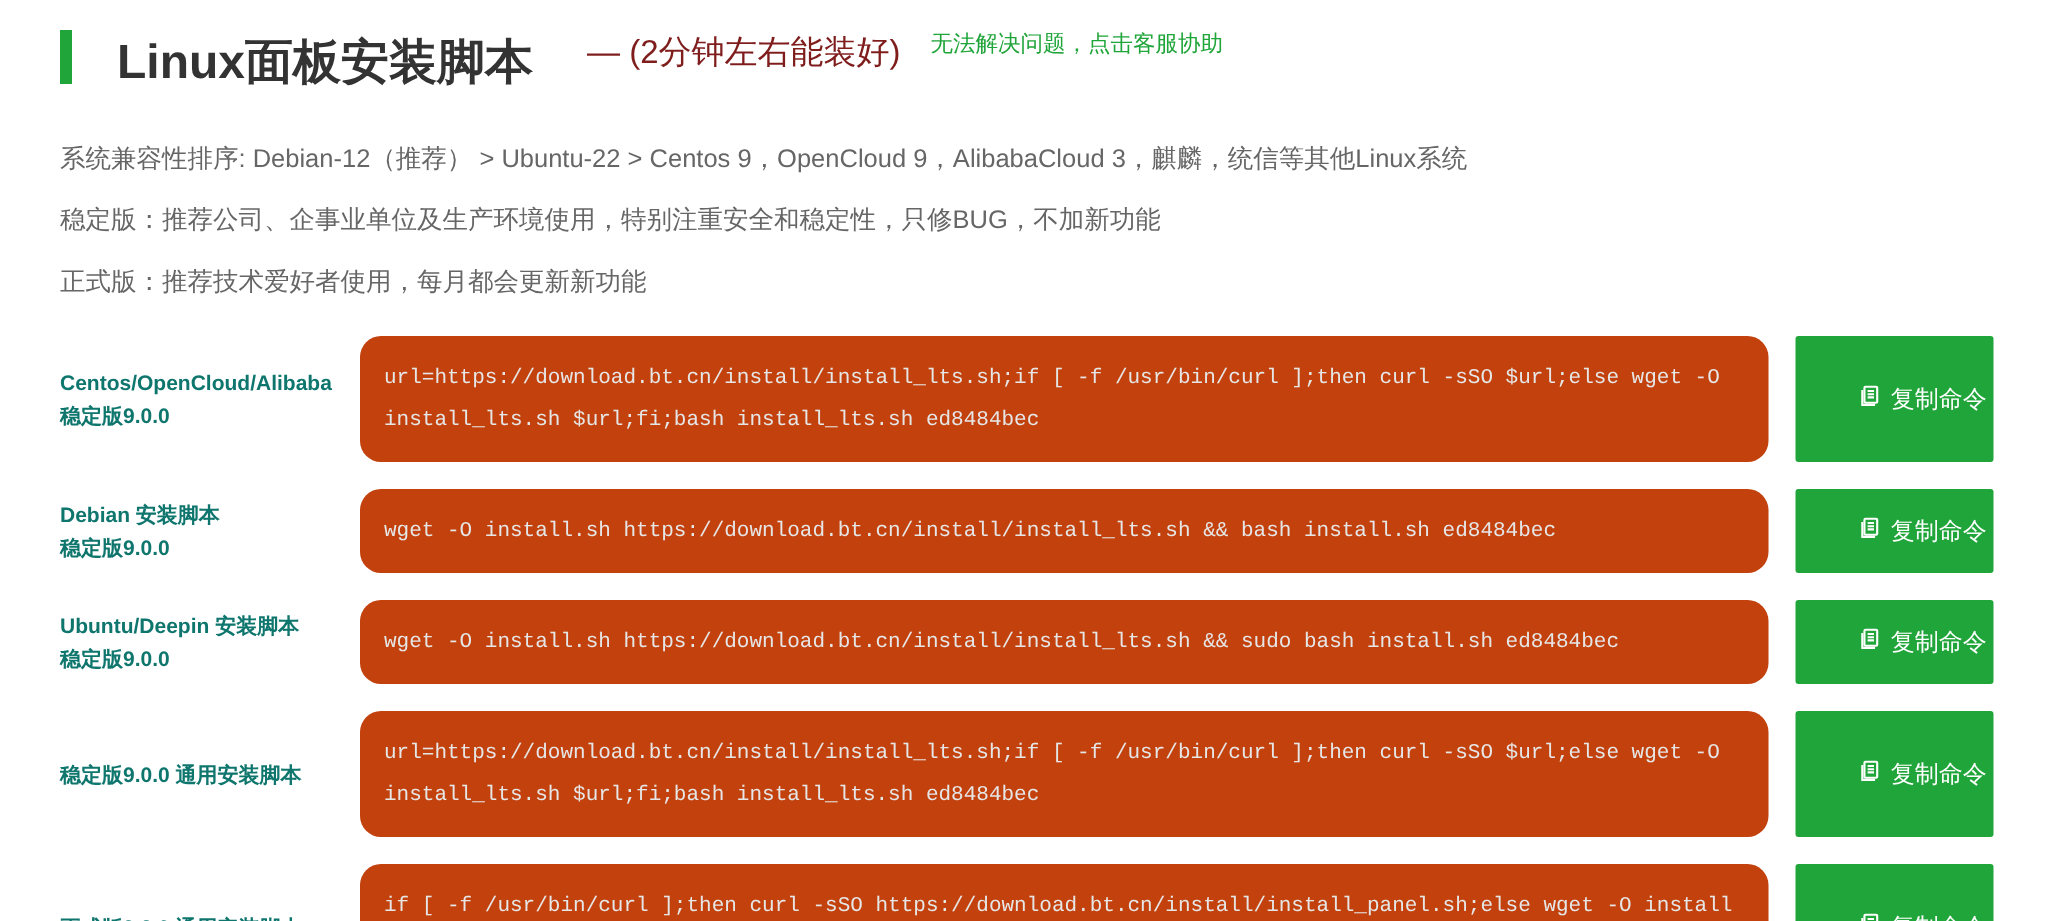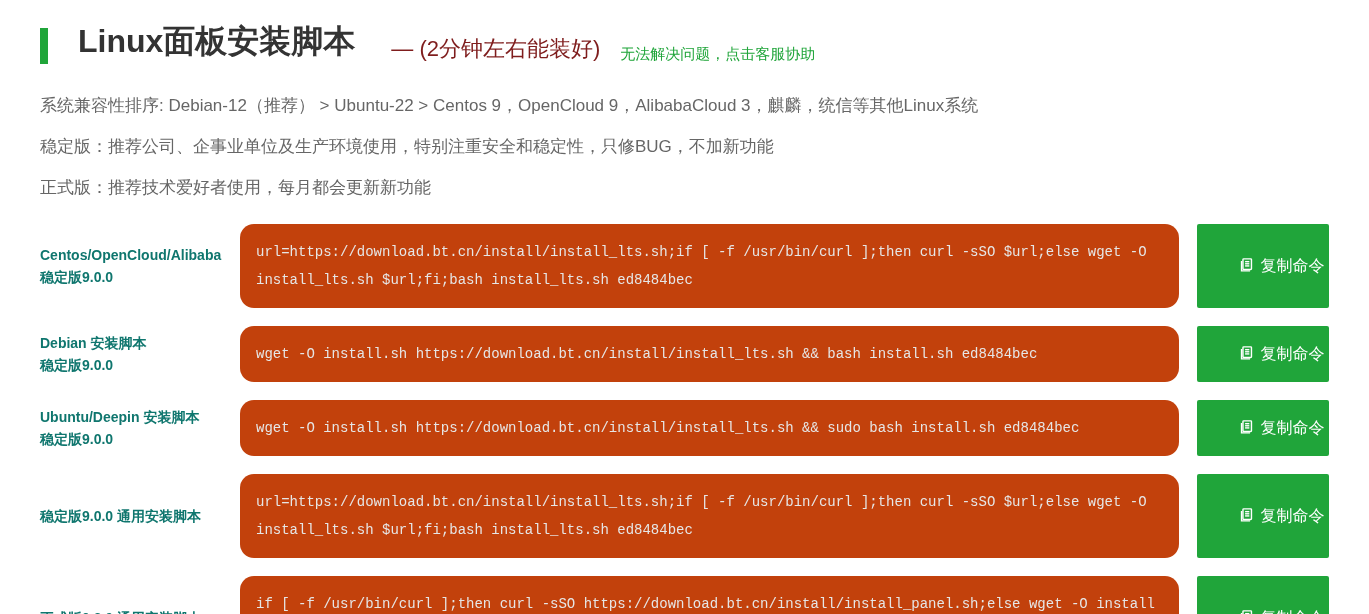--- a/index.html
+++ b/index.html
@@ -5,21 +5,21 @@
   * { box-sizing: border-box; margin: 0; padding: 0; }
   body {
     font-family: "Microsoft YaHei", "PingFang SC", Arial, sans-serif;
     background: #fff;
     color: #333;
     font-size: 14px;
     padding: 20px 40px;
   }
   .header {
     display: flex;
-    align-items: flex-end;
+    align-items: flex-start;
     gap: 20px;
     margin-bottom: 30px;
   }
   .green-bar {
     width: 8px;
     height: 36px;
     background: #20a53a;
     margin-right: 10px;
   }
   .title {

